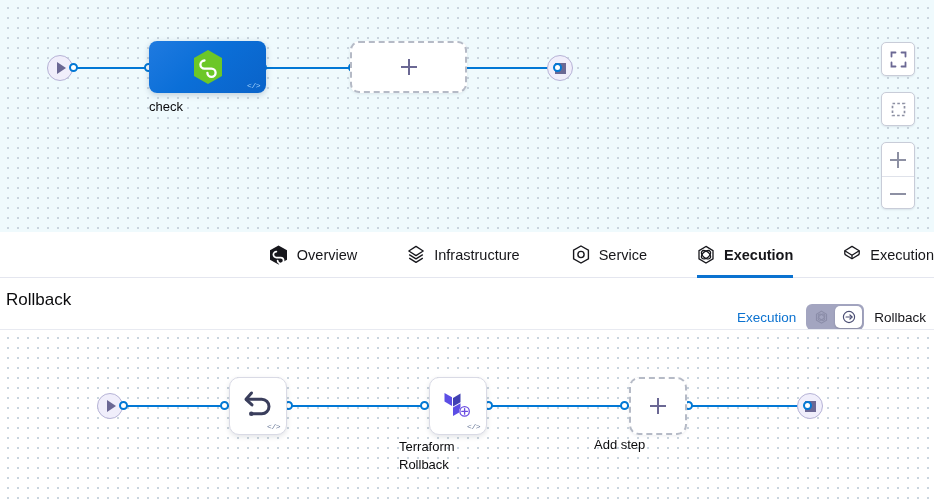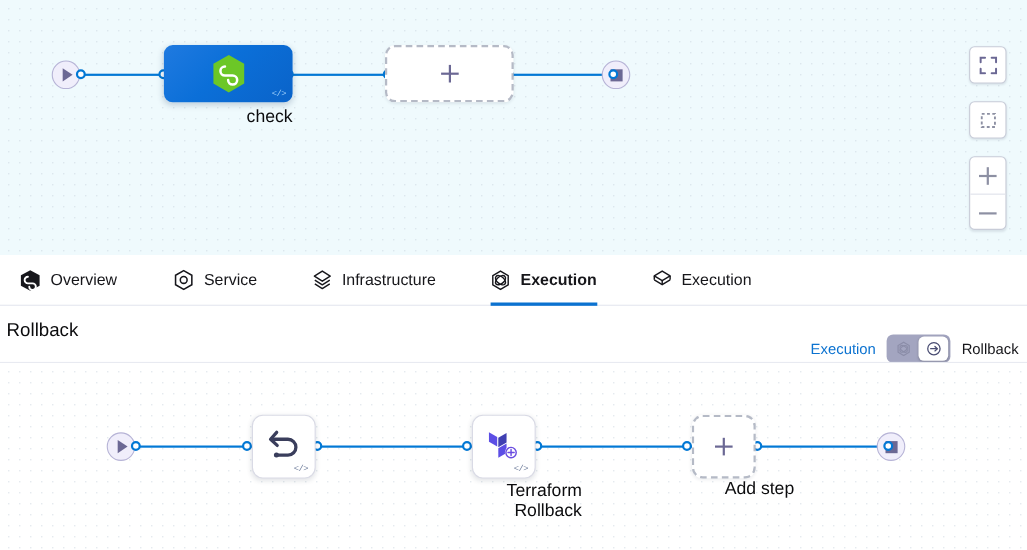--- a/index.html
+++ b/index.html
@@ -55,21 +55,21 @@
     background:#ffffff;border:2px dashed #b5bac6;box-sizing:border-box;
     display:flex;align-items:center;justify-content:center;
     box-shadow:0 1px 3px rgba(20,30,60,.09);
   }
   .plus{position:relative;width:16px;height:16px;}
   .plus:before,.plus:after{content:"";position:absolute;background:#6b6894;}
   .plus:before{left:7px;top:0;width:2px;height:16px;}
   .plus:after{top:7px;left:0;height:2px;width:16px;}
 
   .node-label{
-    position:absolute;text-align:right;font-size:16px;color:#0b0b0d;
+    position:absolute;text-align:left;font-size:13px;color:#0b0b0d;
     line-height:18px;white-space:pre-line;
   }
 
   
   .step{
     position:absolute;width:58px;height:58px;border-radius:10px;
     background:#ffffff;border:1px solid #d9dae5;box-sizing:border-box;
     box-shadow:0 2px 5px rgba(20,30,60,.12);
   }
   .step.dashed{border:2px dashed #b5bac6;box-shadow:0 1px 3px rgba(20,30,60,.07);
@@ -88,21 +88,21 @@
   .bar{width:16px;height:2px;background:#8d90a3;}
   .plus-s{position:relative;width:16px;height:16px;}
   .plus-s:before,.plus-s:after{content:"";position:absolute;background:#8d90a3;}
   .plus-s:before{left:7px;top:0;width:2px;height:16px;}
   .plus-s:after{top:7px;left:0;height:2px;width:16px;}
 
   
   .tabbar{
     position:absolute;left:0;top:232px;width:934px;height:46px;
     background:#ffffff;border-bottom:1px solid #e4e6ef;
-    display:flex;align-items:center;box-sizing:border-box;
+    display:flex;align-items:center;box-sizing:border-box;justify-content:flex-end;
   }
   .tab{display:flex;align-items:center;gap:9px;height:46px;position:relative;cursor:default;}
   .tab .tlabel{font-size:14.5px;color:#16161a;}
   .tab.active .tlabel{font-weight:bold;}
   .tab.active:after{content:"";position:absolute;left:0;right:0;bottom:0;height:3px;background:#0b72d0;}
 
   
   .rb-title{position:absolute;left:6px;top:290px;font-size:17px;color:#0b0b0d;}
   .rb-right{position:absolute;right:8px;top:304px;display:flex;align-items:center;gap:10px;}
   .rb-exec{font-size:13.5px;color:#0b72d0;}
@@ -181,37 +181,37 @@
   <div class="tabbar">
 
     <div class="tab" style="margin-left:18px;">
       <svg width="19" height="20" viewBox="0 0 19 20">
         <polygon points="9.5,0.6 18,5.3 18,14.7 9.5,19.4 1,14.7 1,5.3" fill="#17171c"></polygon>
         <path d="M7.4 6.6a3 3 0 1 0 0 6h4.2a3 3 0 1 1 0 6 3 3 0 0 1-3-3" fill="none" stroke="#ffffff" stroke-width="1.7" stroke-linecap="round"></path>
       </svg>
       <span class="tlabel">Overview</span>
     </div>
 
-    <div class="tab" style="margin-left:52px;">
-      <svg width="18" height="19" viewBox="0 0 18 19">
-        <polygon points="9,1 16.4,5.2 16.4,13.8 9,18 1.6,13.8 1.6,5.2" fill="none" stroke="#17171c" stroke-width="1.4"></polygon>
-        <circle cx="9" cy="9.5" r="3.1" fill="none" stroke="#17171c" stroke-width="1.4"></circle>
-      </svg>
-      <span class="tlabel">Service</span>
-    </div>
-
     <div class="tab" style="margin-left:50px;">
       <svg width="18" height="19" viewBox="0 0 18 19">
         <g fill="none" stroke="#17171c" stroke-width="1.3" stroke-linejoin="round">
           <path d="M9 1.4 16.2 6 9 10.6 1.8 6z"></path>
           <path d="M2.2 9.6 9 13.9l6.8-4.3"></path>
           <path d="M2.2 13.1 9 17.4l6.8-4.3"></path>
         </g>
       </svg>
       <span class="tlabel">Infrastructure</span>
+    </div>
+
+    <div class="tab" style="margin-left:52px;">
+      <svg width="18" height="19" viewBox="0 0 18 19">
+        <polygon points="9,1 16.4,5.2 16.4,13.8 9,18 1.6,13.8 1.6,5.2" fill="none" stroke="#17171c" stroke-width="1.4"></polygon>
+        <circle cx="9" cy="9.5" r="3.1" fill="none" stroke="#17171c" stroke-width="1.4"></circle>
+      </svg>
+      <span class="tlabel">Service</span>
     </div>
 
     <div class="tab active" style="margin-left:50px;">
       <svg width="18" height="19" viewBox="0 0 18 19">
         <g fill="none" stroke="#17171c" stroke-width="1.3">
           <polygon points="9,1.4 16,5.6 16,13.9 9,18.1 2,13.9 2,5.6"></polygon>
           <ellipse cx="9" cy="9.7" rx="5.3" ry="3.2" transform="rotate(40 9 9.7)"></ellipse>
           <ellipse cx="9" cy="9.7" rx="5.3" ry="3.2" transform="rotate(-40 9 9.7)"></ellipse>
         </g>
       </svg>

